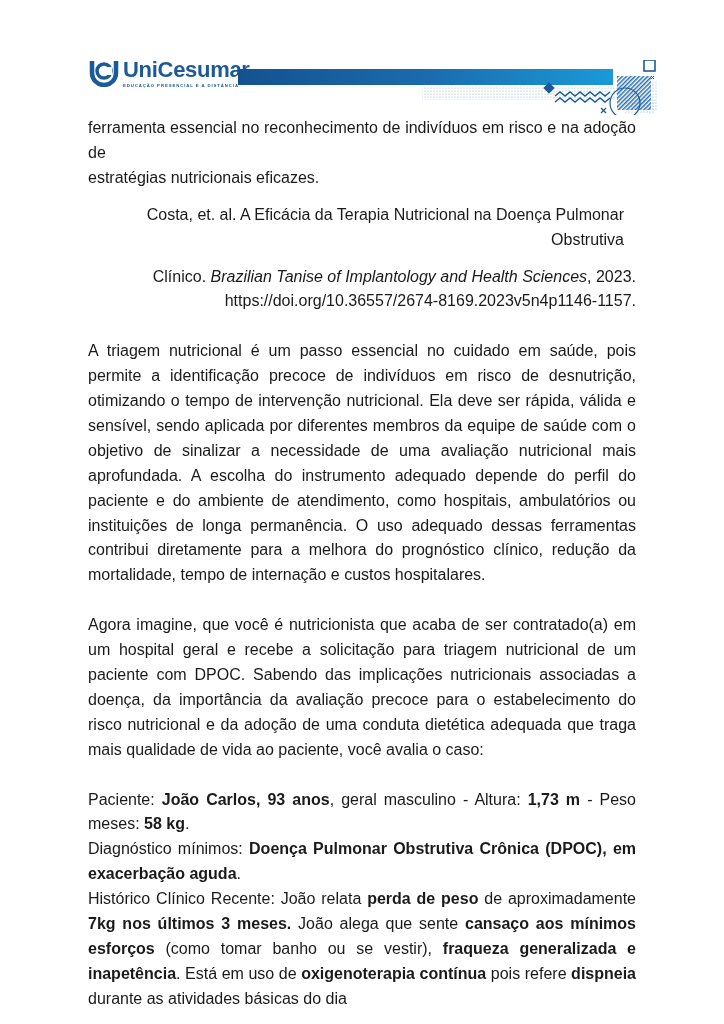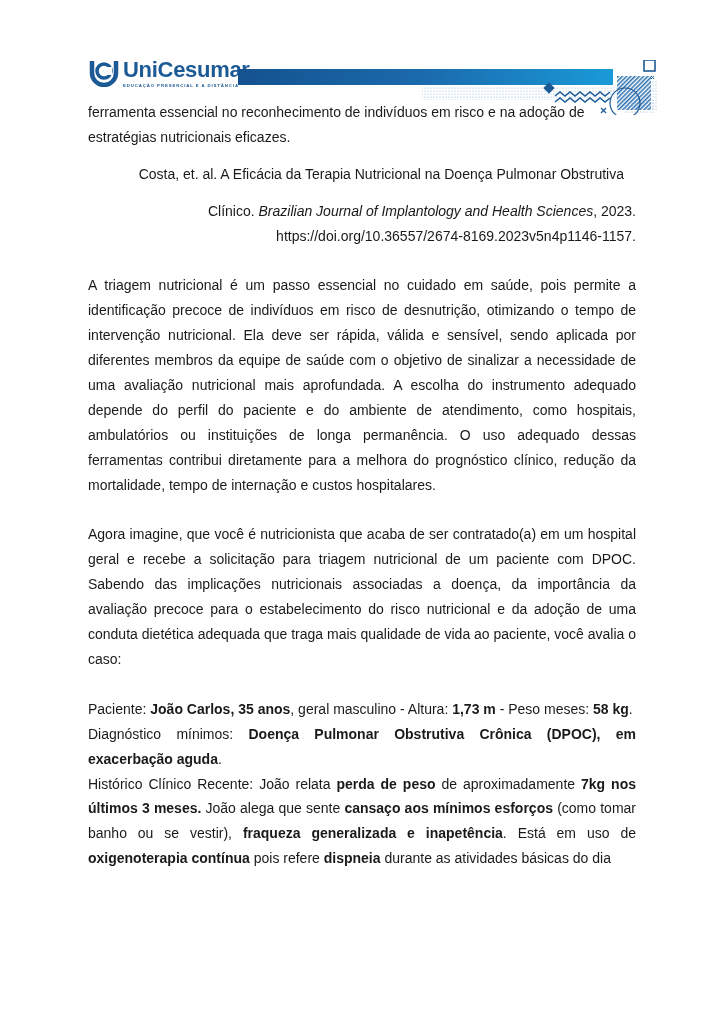--- a/index.html
+++ b/index.html
@@ -8,21 +8,21 @@
   .header { position:absolute; left:0; top:0; width:724px; height:115px; }
   .logo { position:absolute; left:89px; top:59px; width:150px; height:30px; }
   .logo-mark { position:absolute; left:0; top:0; width:30px; height:28px; }
   .logo-name { position:absolute; left:34px; top:-2px; font-weight:bold; font-size:22px;
                color:#1c5a96; letter-spacing:-0.3px; white-space:nowrap; }
   .logo-tag { position:absolute; left:34px; top:24px; font-size:4.3px; font-weight:bold;
               color:#1c5a96; letter-spacing:0.9px; white-space:nowrap; }
   .bar { position:absolute; left:238px; top:69px; width:375px; height:16px;
          background:linear-gradient(90deg,#14528f 0%,#1b6bad 50%,#1a9ad8 100%); }
   .deco { position:absolute; left:400px; top:60px; width:270px; height:55px; }
-  .content { position:absolute; left:88px; top:100px; width:548px; font-size:14px; line-height:24.9px; }
+  .content { position:absolute; left:88px; top:116px; width:548px; font-size:16px; line-height:24.9px; }
   .p { margin:0; text-align:justify; }
   .ref { text-align:right; margin:0; }
   .ref-first { text-align:right; margin:12px; }
   .gap { height:24.9px; }
   b { font-weight:bold; }
   i { font-style:italic; }
 </style>
 </head>
 <body>
 
@@ -60,30 +60,30 @@
   </svg>
 </div>
 
 <div class="content">
   <p class="p">
     <span>ferramenta essencial no reconhecimento de indivíduos em risco e na adoção de</span><br>
     <span>estratégias nutricionais eficazes.</span>
   </p>
   <div>
     <p class="ref-first">Costa, et. al.  A Eficácia da Terapia Nutricional na Doença Pulmonar Obstrutiva</p>
-    <p class="ref"><span>Clínico. </span><i>Brazilian Journal of Implantology and Health Sciences</i><span>, 2023.</span></p>
+    <p class="ref"><span>Clínico. </span><i>Brazilian Tanise of Implantology and Health Sciences</i><span>, 2023.</span></p>
     <p class="ref">https://doi.org/10.36557/2674-8169.2023v5n4p1146-1157.</p>
   </div>
   <div class="gap"></div>
   <p class="p">A triagem nutricional é um passo essencial no cuidado em saúde, pois permite a identificação precoce de indivíduos em risco de desnutrição, otimizando o tempo de intervenção nutricional. Ela deve ser rápida, válida e sensível, sendo aplicada por diferentes membros da equipe de saúde com o objetivo de sinalizar a necessidade de uma avaliação nutricional mais aprofundada. A escolha do instrumento adequado depende do perfil do paciente e do ambiente de atendimento, como hospitais, ambulatórios ou instituições de longa permanência. O uso adequado dessas ferramentas contribui diretamente para a melhora do prognóstico clínico, redução da mortalidade, tempo de internação e custos hospitalares.</p>
   <div class="gap"></div>
   <p class="p">Agora imagine, que você é nutricionista que acaba de ser contratado(a) em um hospital geral e recebe a solicitação para triagem nutricional de um paciente com DPOC. Sabendo das implicações nutricionais associadas a doença, da importância da avaliação precoce para o estabelecimento do risco nutricional e da adoção de uma conduta dietética adequada que traga mais qualidade de vida ao paciente, você avalia o caso:</p>
   <div class="gap"></div>
   <p class="p">
-    <span>Paciente: </span><b>João Carlos, 35 anos</b><span>, geral masculino - Altura: </span><b>1,73 m</b><span> - Peso meses: </span><b>58 kg</b><span>.</span>
+    <span>Paciente: </span><b>João Carlos, 93 anos</b><span>, geral masculino - Altura: </span><b>1,73 m</b><span> - Peso meses: </span><b>58 kg</b><span>.</span>
   </p>
   <p class="p">
     <span>Diagnóstico mínimos: </span><b>Doença Pulmonar Obstrutiva Crônica (DPOC), em exacerbação aguda</b><span>.</span>
   </p>
   <p class="p">
     <span>Histórico Clínico Recente: João relata </span><b>perda de peso</b><span> de aproximadamente </span><b>7kg nos últimos 3 meses.</b><span> João alega que sente </span><b>cansaço aos mínimos esforços</b><span> (como tomar banho ou se vestir), </span><b>fraqueza generalizada e inapetência</b><span>. Está em uso de </span><b>oxigenoterapia contínua</b><span> pois refere </span><b>dispneia</b><span> durante as atividades básicas do dia</span>
   </p>
 </div>
 
 </body></html>

